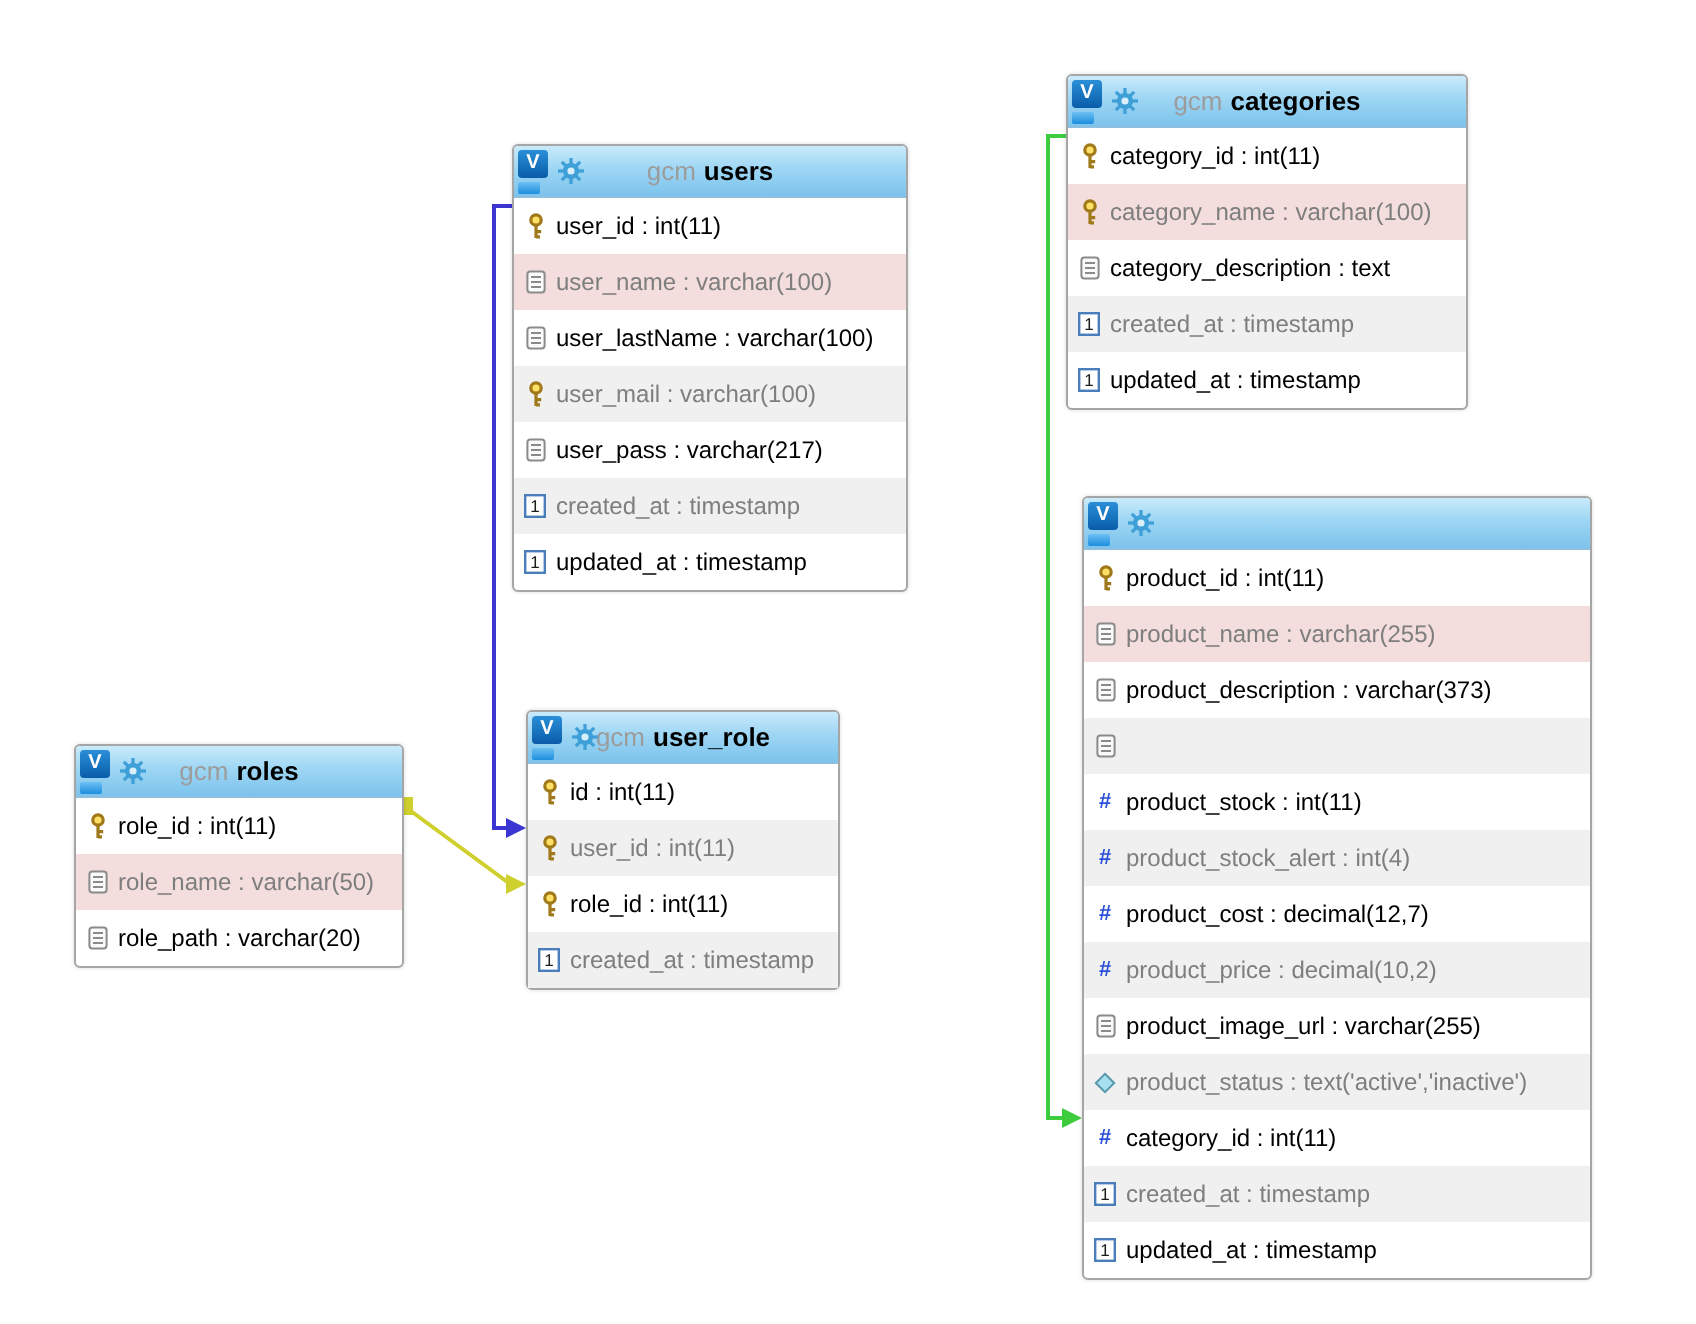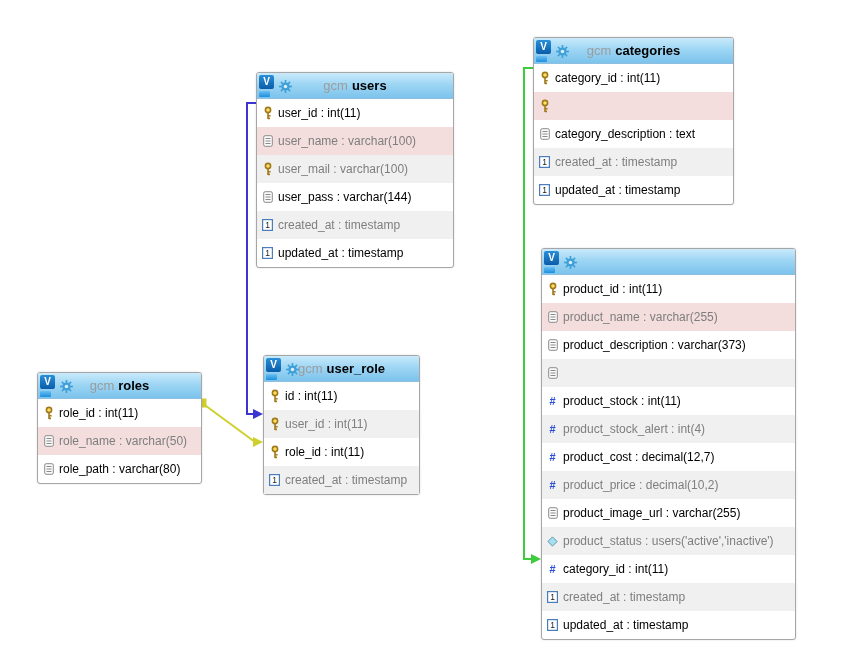--- a/index.html
+++ b/index.html
@@ -93,37 +93,46 @@
         </div>
         <div class="row marked">
           <span class="ric">
             <svg width="10" height="12" viewBox="0 0 10 12">
               <rect x="0.7" y="0.7" width="8.6" height="10.6" rx="1.5" fill="#fafafa" stroke="#8a8a8a"></rect>
               <path d="M2.5 3.5 h5 M2.5 6 h5 M2.5 8.5 h5" stroke="#8a8a8a" stroke-width="1" fill="none"></path>
             </svg>
           </span>
           <span>user_name : varchar(100)</span>
         </div>
+        <div class="row">
+          <span class="ric">
+            <svg width="10" height="12" viewBox="0 0 10 12">
+              <rect x="0.7" y="0.7" width="8.6" height="10.6" rx="1.5" fill="#fafafa" stroke="#8a8a8a"></rect>
+              <path d="M2.5 3.5 h5 M2.5 6 h5 M2.5 8.5 h5" stroke="#8a8a8a" stroke-width="1" fill="none"></path>
+            </svg>
+          </span>
+          <span>user_lastName : varchar(100)</span>
+        </div>
         <div class="row alt">
           <span class="ric">
             <svg width="10" height="14" viewBox="0 0 10 14">
               <circle cx="5" cy="4" r="2.6" fill="#ffe066" stroke="#a07a1a" stroke-width="1.6"></circle>
               <path d="M5 6.5 V13 M5 9.8 h2.6 M5 12.4 h2" stroke="#a07a1a" stroke-width="1.6" fill="none"></path>
             </svg>
           </span>
           <span>user_mail : varchar(100)</span>
         </div>
         <div class="row">
           <span class="ric">
             <svg width="10" height="12" viewBox="0 0 10 12">
               <rect x="0.7" y="0.7" width="8.6" height="10.6" rx="1.5" fill="#fafafa" stroke="#8a8a8a"></rect>
               <path d="M2.5 3.5 h5 M2.5 6 h5 M2.5 8.5 h5" stroke="#8a8a8a" stroke-width="1" fill="none"></path>
             </svg>
           </span>
-          <span>user_pass : varchar(144)</span>
+          <span>user_pass : varchar(217)</span>
         </div>
         <div class="row alt">
           <span class="ric">
             <svg width="11" height="12" viewBox="0 0 11 12">
               <rect x="0.6" y="0.6" width="9.8" height="10.8" fill="#ffffff" stroke="#4a7ebb" stroke-width="1.2"></rect>
               <text x="5.5" y="9" font-size="8.5" text-anchor="middle" fill="#1a1a1a" font-family="Liberation Sans, sans-serif">1</text>
             </svg>
           </span>
           <span>created_at : timestamp</span>
         </div>
@@ -168,20 +177,21 @@
           </span>
           <span>category_id : int(11)</span>
         </div>
         <div class="row marked">
           <span class="ric">
             <svg width="10" height="14" viewBox="0 0 10 14">
               <circle cx="5" cy="4" r="2.6" fill="#ffe066" stroke="#a07a1a" stroke-width="1.6"></circle>
               <path d="M5 6.5 V13 M5 9.8 h2.6 M5 12.4 h2" stroke="#a07a1a" stroke-width="1.6" fill="none"></path>
             </svg>
           </span>
+          <span>category_name : varchar(100)</span>
         </div>
         <div class="row">
           <span class="ric">
             <svg width="10" height="12" viewBox="0 0 10 12">
               <rect x="0.7" y="0.7" width="8.6" height="10.6" rx="1.5" fill="#fafafa" stroke="#8a8a8a"></rect>
               <path d="M2.5 3.5 h5 M2.5 6 h5 M2.5 8.5 h5" stroke="#8a8a8a" stroke-width="1" fill="none"></path>
             </svg>
           </span>
           <span>category_description : text</span>
         </div>
@@ -292,21 +302,21 @@
             </svg>
           </span>
           <span>product_image_url : varchar(255)</span>
         </div>
         <div class="row alt">
           <span class="ric">
             <svg width="11" height="11" viewBox="0 0 11 11">
               <polygon points="5.5,0.9 10.1,5.5 5.5,10.1 0.9,5.5" fill="#a8dff0" stroke="#5898ad" stroke-width="1"></polygon>
             </svg>
           </span>
-          <span>product_status : users('active','inactive')</span>
+          <span>product_status : text('active','inactive')</span>
         </div>
         <div class="row">
           <span class="ric">
             <span class="numicon">#</span>
           </span>
           <span>category_id : int(11)</span>
         </div>
         <div class="row alt">
           <span class="ric">
             <svg width="11" height="12" viewBox="0 0 11 12">
@@ -366,21 +376,21 @@
           </span>
           <span>role_name : varchar(50)</span>
         </div>
         <div class="row">
           <span class="ric">
             <svg width="10" height="12" viewBox="0 0 10 12">
               <rect x="0.7" y="0.7" width="8.6" height="10.6" rx="1.5" fill="#fafafa" stroke="#8a8a8a"></rect>
               <path d="M2.5 3.5 h5 M2.5 6 h5 M2.5 8.5 h5" stroke="#8a8a8a" stroke-width="1" fill="none"></path>
             </svg>
           </span>
-          <span>role_path : varchar(80)</span>
+          <span>role_path : varchar(20)</span>
         </div>
       </div>
       <div class="tbl" style="left: 263px; top: 355px; width: 155px;">
         <div class="hdr">
           <div class="vbtn">V</div>
           <div class="vstrip"></div>
           <span class="gear"><svg width="13" height="13" viewBox="0 0 16 16">
               <g fill="#3fa0d8">
                 <circle cx="8" cy="8" r="5"></circle>
                 <g>

